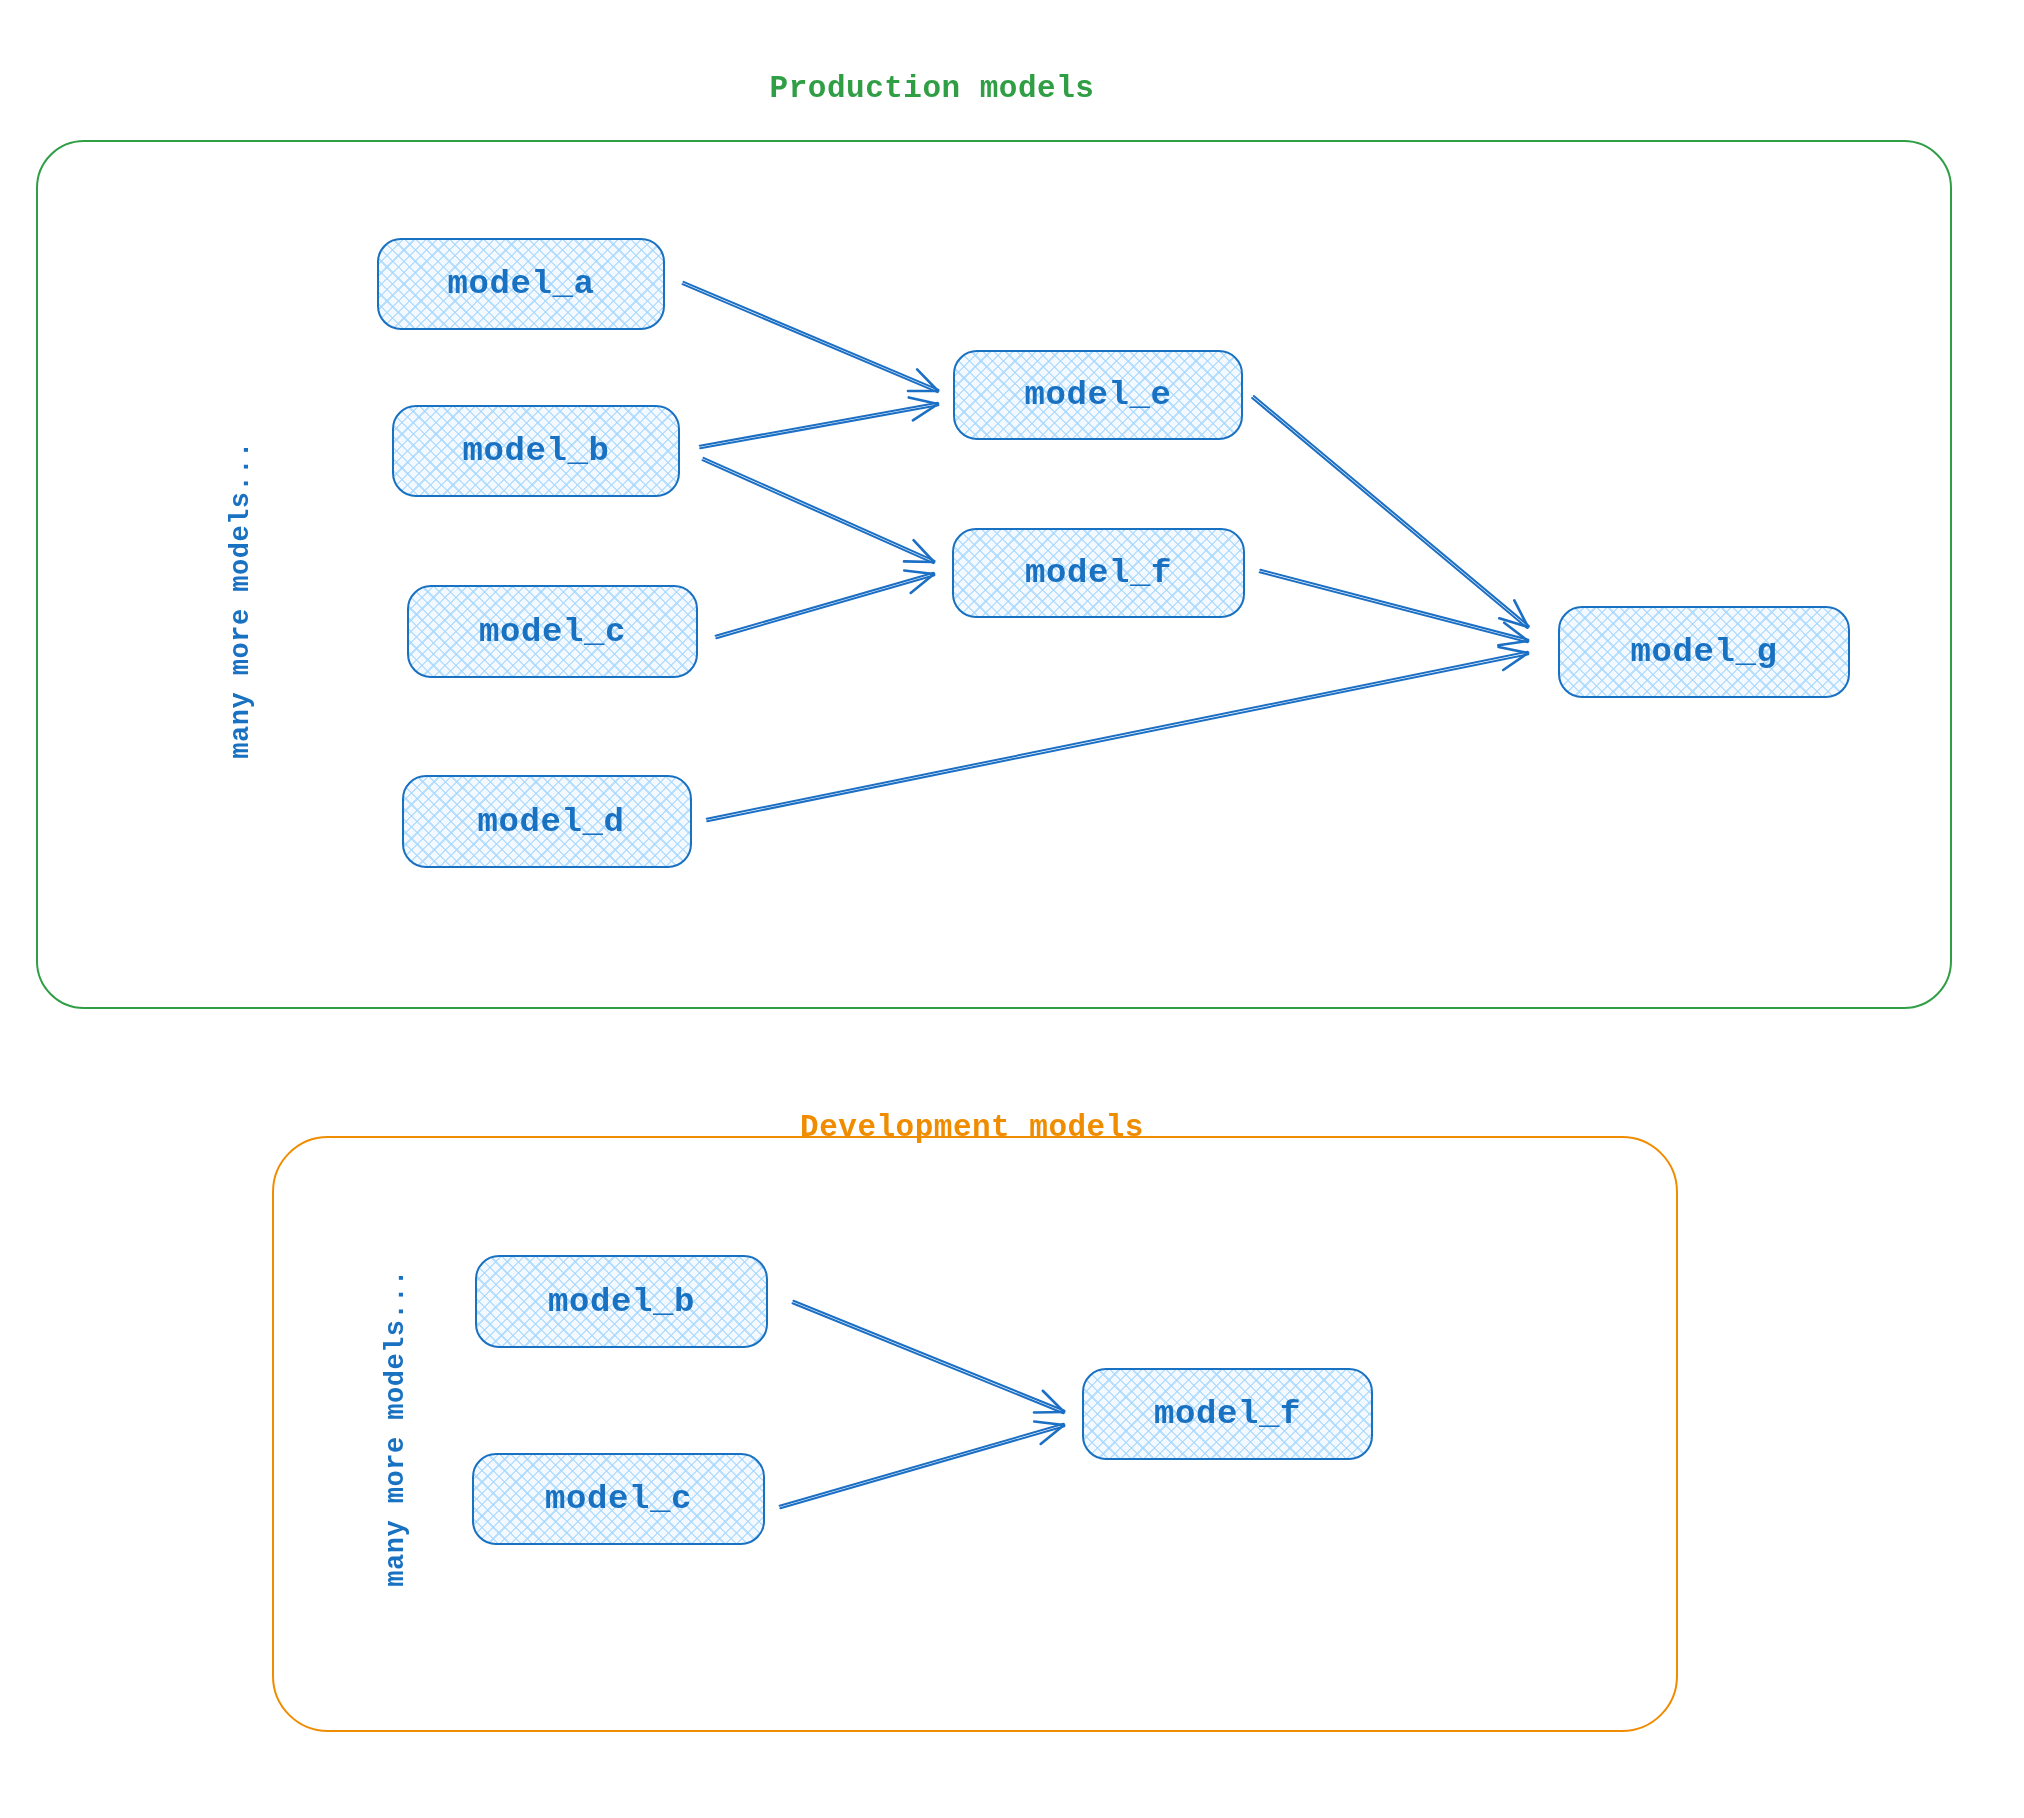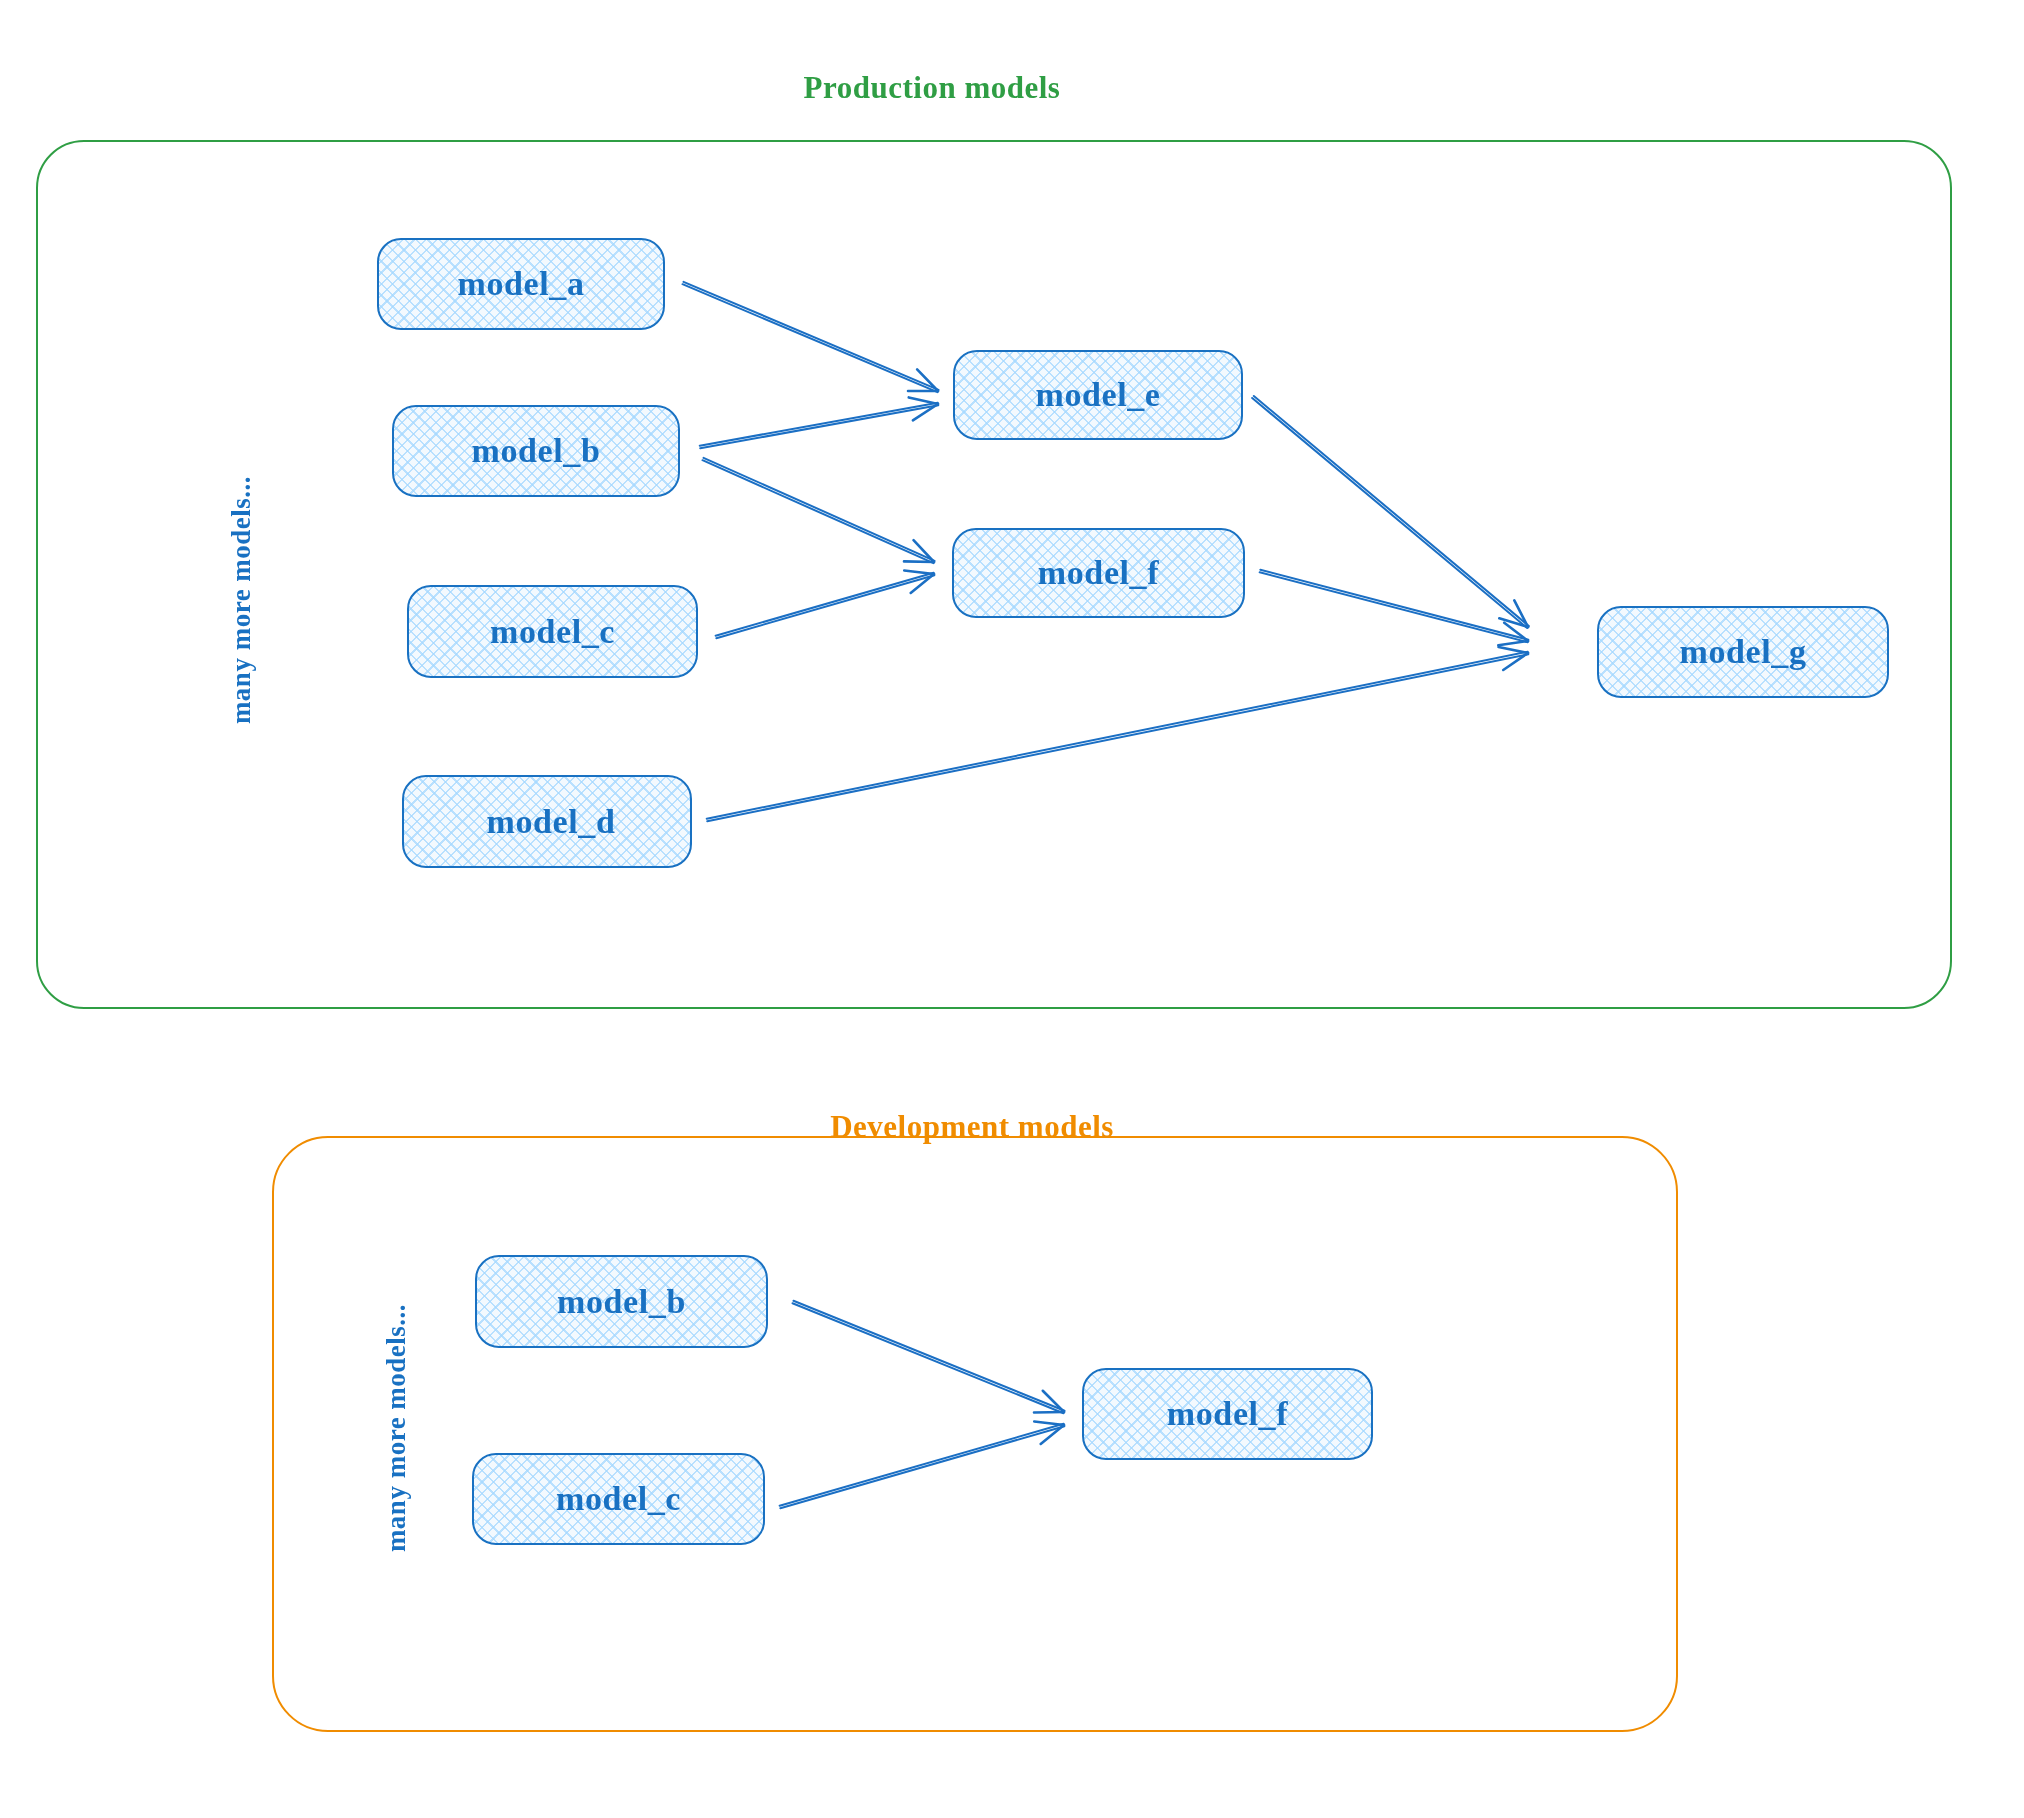--- a/index.html
+++ b/index.html
@@ -1,18 +1,18 @@
 <!DOCTYPE html>
 <html style="--node-stroke: #1971c2; --node-fill: #f3f9fe; --node-text: #1971c2; --node-hatch-rgba: rgba(165,216,255,0.75);"><head>
 <meta charset="utf-8">
 <style>
   html,body{margin:0;padding:0;background:#ffffff;}
   .canvas{
     position:relative;width:2024px;height:1818px;background:#ffffff;overflow:hidden;
-    font-family:Liberation Serif, serif;
+    font-family:Liberation Mono, monospace;
   }
   .section-box{
     position:absolute;border:2px solid #000;background:transparent;
   }
   #production-box{left:36px;top:140px;width:1912px;height:865px;border-radius:48px;}
   #development-box{left:272px;top:1136px;width:1402px;height:592px;border-radius:56px;}
   .section-title{
     position:absolute;transform:translate(-50%,-50%);
     font-size:31px;font-weight:600;letter-spacing:.5px;white-space:nowrap;
   }
@@ -119,21 +119,21 @@
       </div>
       <div class="node" style="left: 402px; top: 775px; width: 290px; height: 93px; padding-left: 8px;">
         <span>model_d</span>
       </div>
       <div class="node" style="left: 953px; top: 350px; width: 290px; height: 90px;">
         <span>model_e</span>
       </div>
       <div class="node" style="left: 952px; top: 528px; width: 293px; height: 90px;">
         <span>model_f</span>
       </div>
-      <div class="node" style="left: 1597px; top: 606px; width: 292px; height: 92px;">
+      <div class="node" style="left: 1558px; top: 606px; width: 292px; height: 92px;">
         <span>model_g</span>
       </div>
     </div>
 
   <div class="section-title" id="development-title" style="color: rgb(240, 140, 0);">Development models</div>
 
   <div class="section-box" id="development-box" style="border-color: rgb(240, 140, 0);"></div>
 
   <div class="side-label" id="development-side-label">many more models...</div>
 

